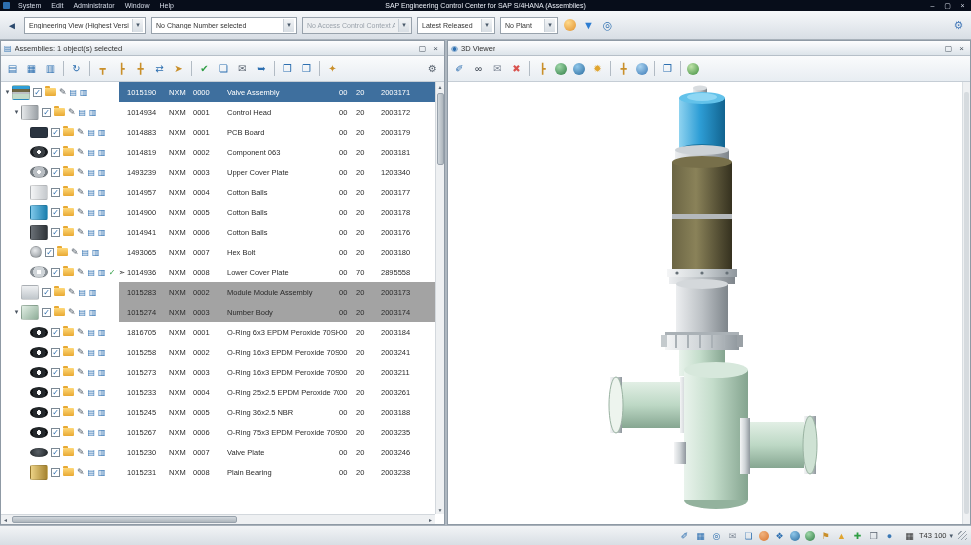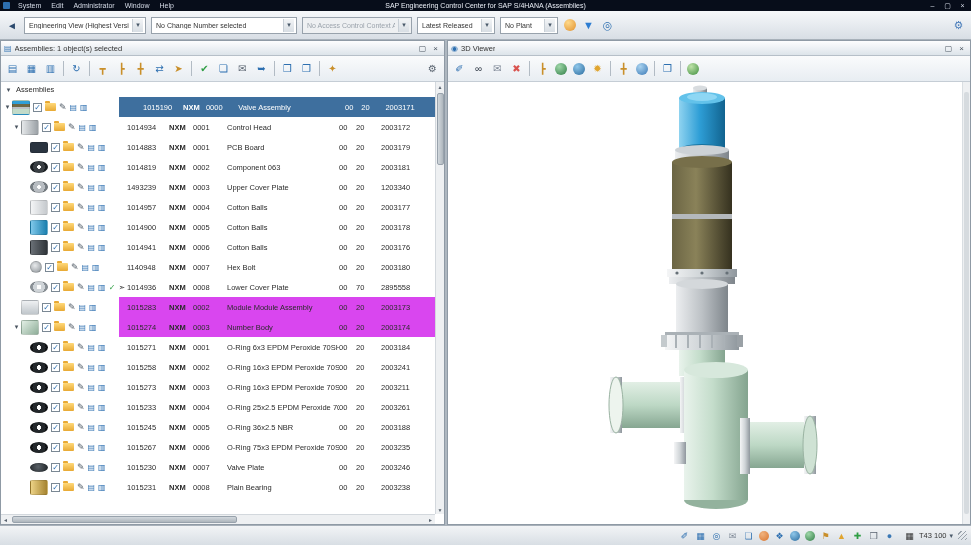--- a/index.html
+++ b/index.html
@@ -55,25 +55,25 @@
   .thumb { width:18px; height:15px; border-radius:2px; display:inline-block; border:1px solid rgba(0,0,0,0.12); }
   .row-icons { display:flex; align-items:center; gap:3px; margin-left:3px; }
   .chk { width:9px; height:9px; border:1px solid #7a8894; background:#fff; color:#2d6fb0; font-size:8px; line-height:7px; text-align:center; }
   .folder { width:11px; height:8px; background:linear-gradient(#ffd97a,#e8a933); border-radius:1px; position:relative; }
   .folder::before { content:""; position:absolute; top:-2px; left:0; width:5px; height:2px; background:#e8a933; border-radius:1px 1px 0 0; }
   .pencil { font-size:9px; color:#4a5560; line-height:9px; }
   .mini { font-size:8px; color:#2d6fb0; line-height:9px; }
   .mini.green { color:#2f9e44; }
   .mini.dark { color:#333; }
   .row-main { position:absolute; left:118px; right:0; top:0; bottom:0; display:flex; align-items:center; font-size:7.5px; }
-  .row.selected .row-main { background:#3e6f9e; color:#fff;padding-left:16px; }
-  .row.tinted .row-main { background:#d946ef; }
+  .row.selected .row-main { background:#3e6f9e; color:#fff; }
+  .row.tinted .row-main { background:#a3a3a3; }
   .cell { white-space:nowrap; overflow:hidden; }
   .cid { width:50px; padding-left:8px; }
-  .ctype { width:24px;font-weight:bold; }
+  .ctype { width:24px; }
   .cpos { width:34px; }
   .cdesc { width:112px; }
   .cq { width:17px; }
   .cdoc { width:60px; padding-left:8px; }
 
   
   .t-assembly { background:linear-gradient(180deg,#2f9fd8 0 25%,#6e6845 25% 48%,#bcc1c5 48% 62%,#c2dbc9 62% 100%); }
   .t-head { background:linear-gradient(90deg,#e5e8ea,#9aa0a5); }
   .t-pcb { background:#2a3440; height:11px; }
   .t-ring-dark { background:radial-gradient(circle at 50% 50%, #fdfdfd 0 2px, #3a3f44 2px 6px, #191d21 6px); border-radius:50%; height:12px; }
@@ -202,24 +202,20 @@
             <div class="tb-icon" style="color: rgb(45, 111, 176);">❐</div>
             <div class="tb-sep"></div>
             <div class="tb-icon" style="color: rgb(201, 143, 42);">✦</div>
           </div>
         <div class="panel-toolbar-right icon-group">
             <div class="tb-icon" style="color: rgb(90, 100, 112);">⚙</div>
           </div>
       </div>
       <div class="table-area">
         <div class="rows">
-          <div class="tree-root">
-            <span class="expander">▾</span>
-            <span>Assemblies</span>
-          </div>
         <div class="row selected">
               <div class="tree-cell" style="padding-left: 2px;">
                 <span class="expander">▾</span>
                 <span class="thumb t-assembly"></span>
               </div>
               <div class="row-icons">
                 <span class="chk">✓</span>
                 <span class="folder"></span>
                 <span class="pencil">✎</span>
                 <span class="mini">▤</span>
@@ -395,21 +391,21 @@
                 <span class="thumb t-bolt"></span>
               </div>
               <div class="row-icons">
                 <span class="chk">✓</span>
                 <span class="folder"></span>
                 <span class="pencil">✎</span>
                 <span class="mini">▤</span>
                 <span class="mini">▥</span>
               </div>
               <div class="row-main">
-                <div class="cell cid">1140948</div>
+                <div class="cell cid">1493065</div>
                 <div class="cell ctype">NXM</div>
                 <div class="cell cpos">0007</div>
                 <div class="cell cdesc">Hex Bolt</div>
                 <div class="cell cq">00</div>
                 <div class="cell cq">20</div>
                 <div class="cell cdoc">2003180</div>
               </div>
             </div>
             <div class="row">
               <div class="tree-cell" style="padding-left: 20px;">
@@ -485,21 +481,21 @@
                 <span class="thumb t-oring"></span>
               </div>
               <div class="row-icons">
                 <span class="chk">✓</span>
                 <span class="folder"></span>
                 <span class="pencil">✎</span>
                 <span class="mini">▤</span>
                 <span class="mini">▥</span>
               </div>
               <div class="row-main">
-                <div class="cell cid">1015271</div>
+                <div class="cell cid">1816705</div>
                 <div class="cell ctype">NXM</div>
                 <div class="cell cpos">0001</div>
                 <div class="cell cdesc">O-Ring 6x3 EPDM Peroxide 70SH</div>
                 <div class="cell cq">00</div>
                 <div class="cell cq">20</div>
                 <div class="cell cdoc">2003184</div>
               </div>
             </div>
             <div class="row">
               <div class="tree-cell" style="padding-left: 20px;">

